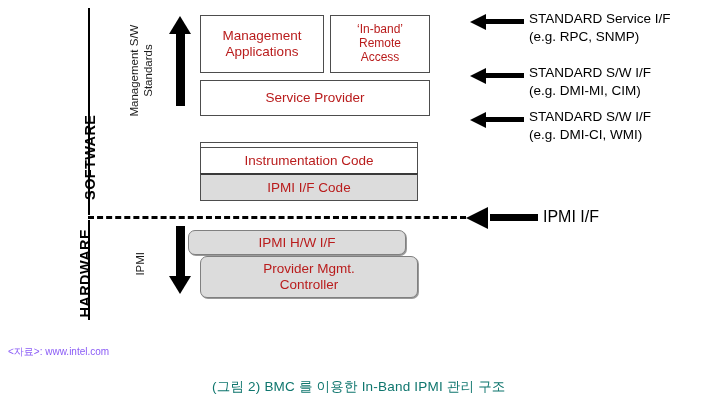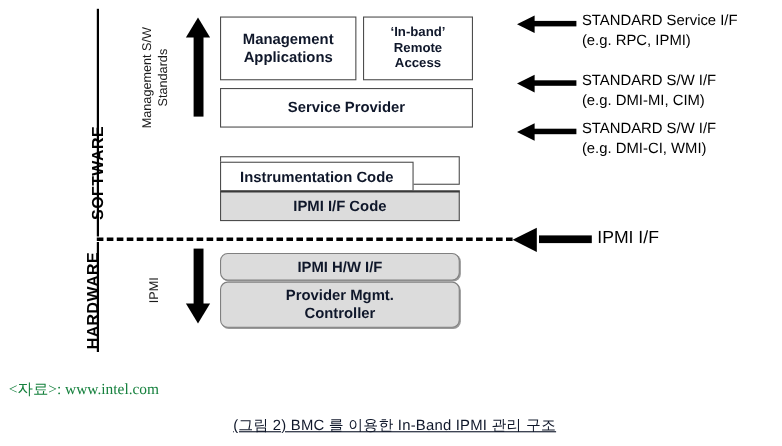--- a/index.html
+++ b/index.html
@@ -76,23 +76,23 @@
   
   .box {
     position: absolute;
     box-sizing: border-box;
     border: 1.4px solid #4d4d4d;
     background: #ffffff;
     display: flex;
     align-items: center;
     justify-content: center;
     text-align: center;
-    font-weight: bold;
+    font-weight: normal;
     font-size: 13.5px;
-    color: #0f172a;
+    color: #b91c1c;
     line-height: 1.16;
   }
   .box.small { font-size: 12px; }
   .box.gray {
     background: #dcdcdc;
     border-top: 2.6px solid #3a3a3a;
   }
   .box.hw {
     background: #dcdcdc;
     border: 1.4px solid #808080;
@@ -137,32 +137,31 @@
     line-height: 1.32;
     white-space: nowrap;
   }
   .annot.big {
     font-size: 16px;
   }
 
   
   .source {
     position: absolute;
-    font-family: Liberation Serif, serif;
-    font-size: 14px;
-    color: #15803d;
+    font-family: Liberation Sans, sans-serif;
+    font-size: 10px;
+    color: #8b5cf6;
     white-space: nowrap;
   }
   .caption {
     position: absolute;
     font-size: 13.5px;
-    color: #0f172a;
+    color: #0f766e;
     white-space: nowrap;
     letter-spacing: 0.2px;
-    text-decoration: underline;
   }
 </style>
 </head>
 <body>
 
 <div id="root">
 
   <div class="abs domain-rule" style="left:88px; top:8px; height:207px;"></div>
   <div class="abs domain-rule" style="left:88px; top:220px; height:100px;"></div>
 
@@ -209,31 +208,31 @@
   </div>
 
   <div class="box" style="left:200px; top:80px; width:230px; height:36px;">
     <span>Service Provider</span>
   </div>
 
   <div class="box" style="left:200px; top:122px; width:218px; height:26px;margin-top:20px;">
     <span>SP Interface</span>
   </div>
 
-  <div class="box" style="left:200px; top:147px; width:176px; height:27px;">
+  <div class="box" style="left:200px; top:147px; width:218px; height:27px;">
     <span>Instrumentation Code</span>
   </div>
 
   <div class="box gray" style="left:200px; top:173px; width:218px; height:28px;">
     <span>IPMI I/F Code</span>
   </div>
 
   <div class="dash-line" style="left:88px; top:216px; width:378px;"></div>
 
-  <div class="box hw" style="left:200px; top:230px; width:218px; height:25px;">
+  <div class="box hw" style="left:188px; top:230px; width:218px; height:25px;">
     <span>IPMI H/W I/F</span>
   </div>
 
   <div class="box hw" style="left:200px; top:256px; width:218px; height:42px;">
     <div>
       <div>Provider Mgmt.</div>
       <div>Controller</div>
     </div>
   </div>
 
@@ -252,21 +251,21 @@
     <div class="lh"></div>
   </div>
 
   <div class="larrow" style="left:466px; top:207px; width:72px; height:22px;">
     <div class="ls" style="width:48px; height:7px; top:7px;"></div>
     <div class="lh" style="border-top-width:11px; border-bottom-width:11px; border-right-width:22px;"></div>
   </div>
 
   <div class="annot" style="left:529px; top:10px;">
     <div>STANDARD Service I/F</div>
-    <div>(e.g. RPC, IPMI)</div>
+    <div>(e.g. RPC, SNMP)</div>
   </div>
 
   <div class="annot" style="left:529px; top:64px;">
     <div>STANDARD S/W I/F</div>
     <div>(e.g. DMI-MI, CIM)</div>
   </div>
 
   <div class="annot" style="left:529px; top:108px;">
     <div>STANDARD S/W I/F</div>
     <div>(e.g. DMI-CI, WMI)</div>

